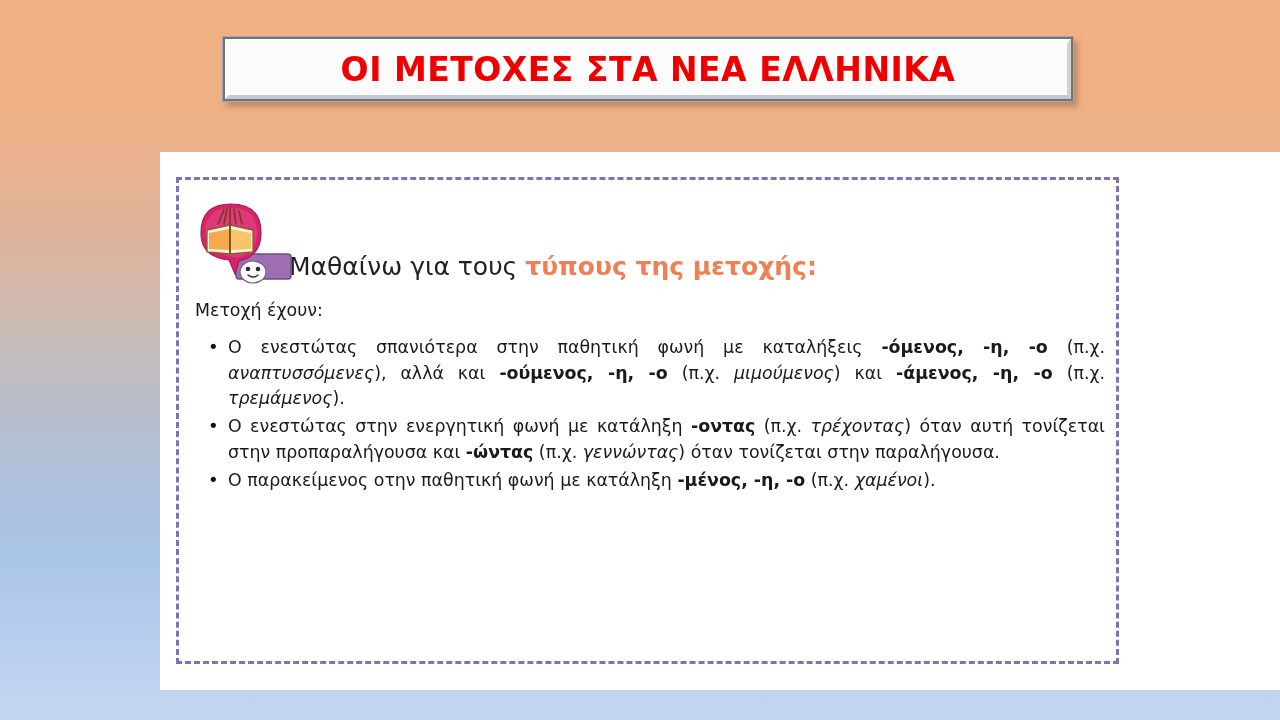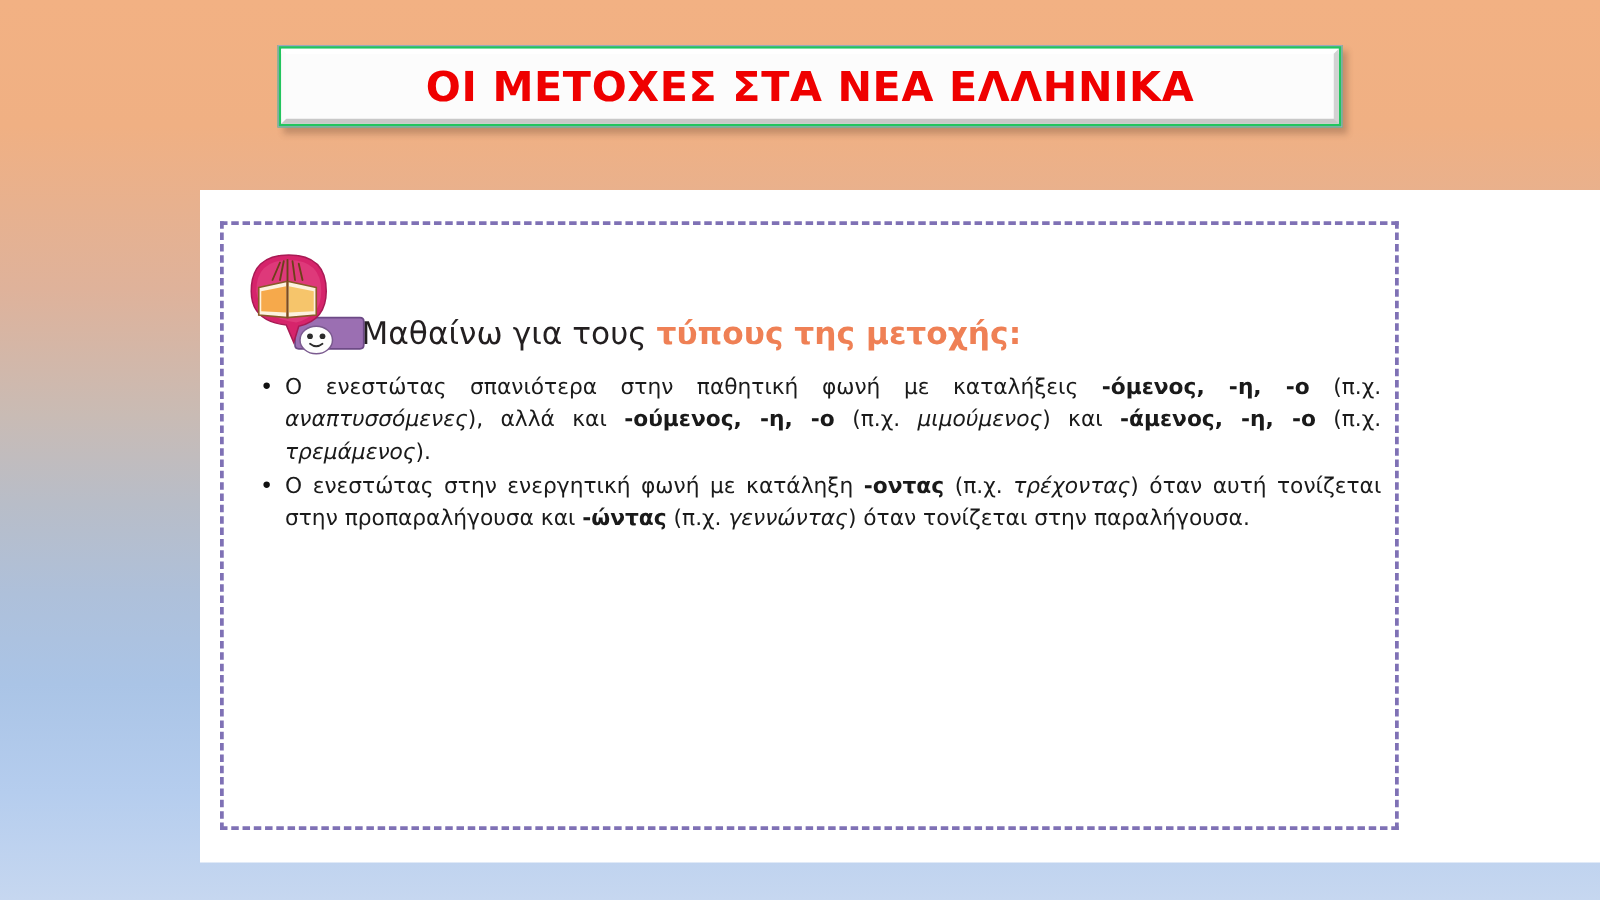--- a/index.html
+++ b/index.html
@@ -25,21 +25,21 @@
   }
 
   
   .title-banner {
     position: absolute;
     left: 222px;
     top: 36px;
     width: 852px;
     height: 66px;
     box-sizing: border-box;
-    background: #22c55e;
+    background: #737373;
     border: 1px solid #9aa7bc;
     box-shadow: 4px 5px 5px rgba(90,60,45,0.30);
   }
   .title-banner .bevel {
     position: absolute;
     inset: 2px;
     box-sizing: border-box;
     border-top: 4px solid #ffffff;
     border-left: 4px solid #fbfbfb;
     border-right: 4px solid #d2d2d2;
@@ -183,22 +183,24 @@
 
           <path d="M25 22 L31 8 M31 22 L34 7 M37 22 L37 6 M43 22 L41 7 M49 22 L46 9" stroke="#6e3f19" stroke-width="1.5" fill="none" stroke-linecap="round"></path>
         </svg>
       </span>
       <span class="heading-text">
         <span class="plain">Μαθαίνω για τους </span><span class="accent">τύπους της μετοχής:</span>
       </span>
     </div>
 
     <div class="body-wrap">
+      <p class="lead">Μετοχή έχουν:</p>
 
       <ul class="rules">
         <li><span>Ο ενεστώτας σπανιότερα στην παθητική φωνή με καταλήξεις </span><b>-όμενος, -η, -ο</b><span> (π.χ. </span><i>αναπτυσσόμενες</i><span>), αλλά και </span><b>-ούμενος, -η, -ο</b><span> (π.χ. </span><i>μιμούμενος</i><span>) και </span><b>-άμενος, -η, -ο</b><span> (π.χ. </span><i>τρεμάμενος</i><span>).</span></li>
         <li><span>Ο ενεστώτας στην ενεργητική φωνή με κατάληξη </span><b>-οντας</b><span> (π.χ. </span><i>τρέχοντας</i><span>) όταν αυτή τονίζεται στην προπαραλήγουσα και </span><b>-ώντας</b><span> (π.χ. </span><i>γεννώντας</i><span>) όταν τονίζεται στην παραλήγουσα.</span></li>
+        <li><span>Ο παρακείμενος οτην παθητική φωνή με κατάληξη </span><b>-μένος, -η, -ο</b><span> (π.χ. </span><i>χαμένοι</i><span>).</span></li>
       </ul>
 
     </div>
 
   </div>
 </div>
 
 </body></html>

